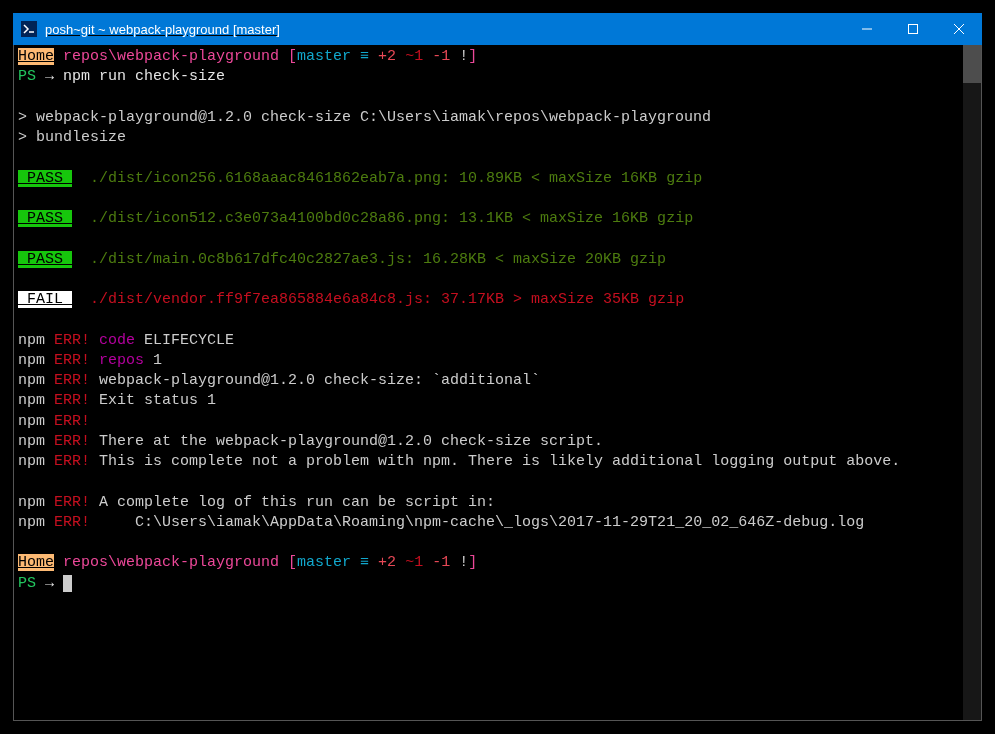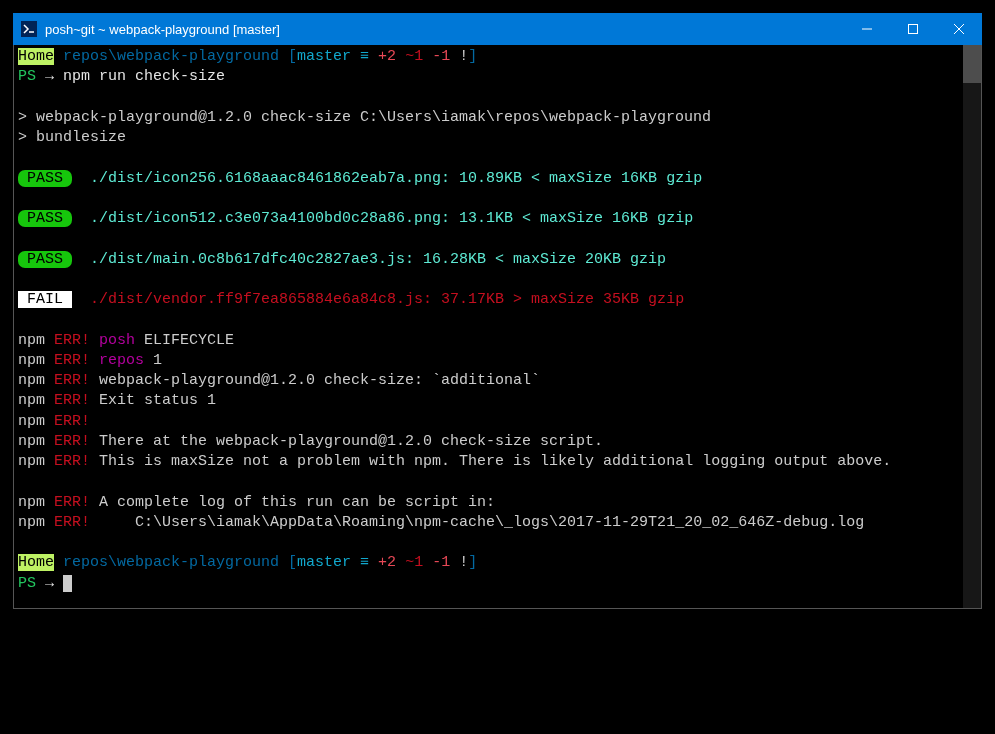--- a/index.html
+++ b/index.html
@@ -6,26 +6,27 @@
     body {
       background: #000;
       font-family: 'Consolas', 'Courier New', monospace;
       font-size: 15px;
       width: 995px;
       height: 734px;
       overflow: hidden;
     }
     .window {
       width: 969px;
-      height: 596px;
+      height: 708px;
       margin: 13px;
       background: #000;
       box-shadow: 0 0 12px rgba(0,0,0,0.6);
       display: flex;
       flex-direction: column;
+      text-decoration: underline;
     }
     .titlebar {
       background: #0078d7;
       height: 32px;
       display: flex;
       align-items: center;
       color: #fff;
       font-family: 'Segoe UI', sans-serif;
       font-size: 13px;
     }
@@ -70,31 +71,31 @@
       position: relative;
     }
     .scroll-thumb {
       position: absolute;
       top: 0;
       left: 0;
       right: 0;
       height: 38px;
       background: #4d4d4d;
     }
-    .home-badge { background: #bef264; color: #000; margin-top: 44px; }
+    .home-badge { background: #fdba74; color: #000; margin-top: 44px; }
     .c-white { color: #e5e5e5; }
     .c-gray  { color: #cccccc; }
     .c-cyan  { color: #11a8cd; }
     .c-blue  { color: #22c55e; }
-    .c-darkgreen { color: #5eead4; }
+    .c-darkgreen { color: #4d7c0f; }
     .c-red   { color: #e74856; }
     .c-darkred { color: #c50f1f; }
     .c-magenta { color: #b4009e; }
-    .c-yellow { color: #0369a1; }
-    .pass-badge { background: #16c60c; color: #000; border-radius: 7px; }
+    .c-yellow { color: #ec4899; }
+    .pass-badge { background: #16c60c; color: #000; }
     .fail-badge { background: #ffffff; color: #000; }
     .cursor { background: #cccccc; display: inline-block; width: 9px; height: 17px; vertical-align: text-bottom; }
   </style>
 </head>
 <body>
 
 <div class="window">
   <div class="titlebar">
     <span class="icon">
       <svg width="16" height="16" viewBox="0 0 16 16">
@@ -131,27 +132,27 @@
 <span class="c-gray">&gt; bundlesize</span>
 
 <span class="pass-badge"> PASS </span>  <span class="c-darkgreen">./dist/icon256.6168aaac8461862eab7a.png: 10.89KB &lt; maxSize 16KB gzip</span>
 
 <span class="pass-badge"> PASS </span>  <span class="c-darkgreen">./dist/icon512.c3e073a4100bd0c28a86.png: 13.1KB &lt; maxSize 16KB gzip</span>
 
 <span class="pass-badge"> PASS </span>  <span class="c-darkgreen">./dist/main.0c8b617dfc40c2827ae3.js: 16.28KB &lt; maxSize 20KB gzip</span>
 
 <span class="fail-badge"> FAIL </span>  <span class="c-darkred">./dist/vendor.ff9f7ea865884e6a84c8.js: 37.17KB &gt; maxSize 35KB gzip</span>
 
-<span class="c-gray">npm</span><span class="c-darkred"> ERR!</span><span class="c-magenta"> posh</span><span class="c-gray"> ELIFECYCLE</span>
+<span class="c-gray">npm</span><span class="c-darkred"> ERR!</span><span class="c-magenta"> code</span><span class="c-gray"> ELIFECYCLE</span>
 <span class="c-gray">npm</span><span class="c-darkred"> ERR!</span><span class="c-magenta"> repos</span><span class="c-gray"> 1</span>
 <span class="c-gray">npm</span><span class="c-darkred"> ERR!</span><span class="c-gray"> webpack-playground@1.2.0 check-size: `additional`</span>
 <span class="c-gray">npm</span><span class="c-darkred"> ERR!</span><span class="c-gray"> Exit status 1</span>
 <span class="c-gray">npm</span><span class="c-darkred"> ERR!</span>
 <span class="c-gray">npm</span><span class="c-darkred"> ERR!</span><span class="c-gray"> There at the webpack-playground@1.2.0 check-size script.</span>
-<span class="c-gray">npm</span><span class="c-darkred"> ERR!</span><span class="c-gray"> This is maxSize not a problem with npm. There is likely additional logging output above.</span>
+<span class="c-gray">npm</span><span class="c-darkred"> ERR!</span><span class="c-gray"> This is complete not a problem with npm. There is likely additional logging output above.</span>
 
 <span class="c-gray">npm</span><span class="c-darkred"> ERR!</span><span class="c-gray"> A complete log of this run can be script in:</span>
 <span class="c-gray">npm</span><span class="c-darkred"> ERR!</span><span class="c-gray">     C:\Users\iamak\AppData\Roaming\npm-cache\_logs\2017-11-29T21_20_02_646Z-debug.log</span>
 
 <span class="home-badge">Home</span><span class="c-yellow"> repos\webpack-playground </span><span class="c-yellow">[</span><span class="c-cyan">master</span><span class="c-cyan"> ≡ </span><span class="c-red">+2</span><span class="c-darkred"> ~1</span><span class="c-red"> -1</span><span class="c-gray"> !</span><span class="c-yellow">]</span>
 <span class="c-blue">PS</span><span class="c-white"> → </span><span class="cursor"></span></div>
     <div class="scrollbar">
       <div class="scroll-thumb"></div>
     </div>
   </div>

